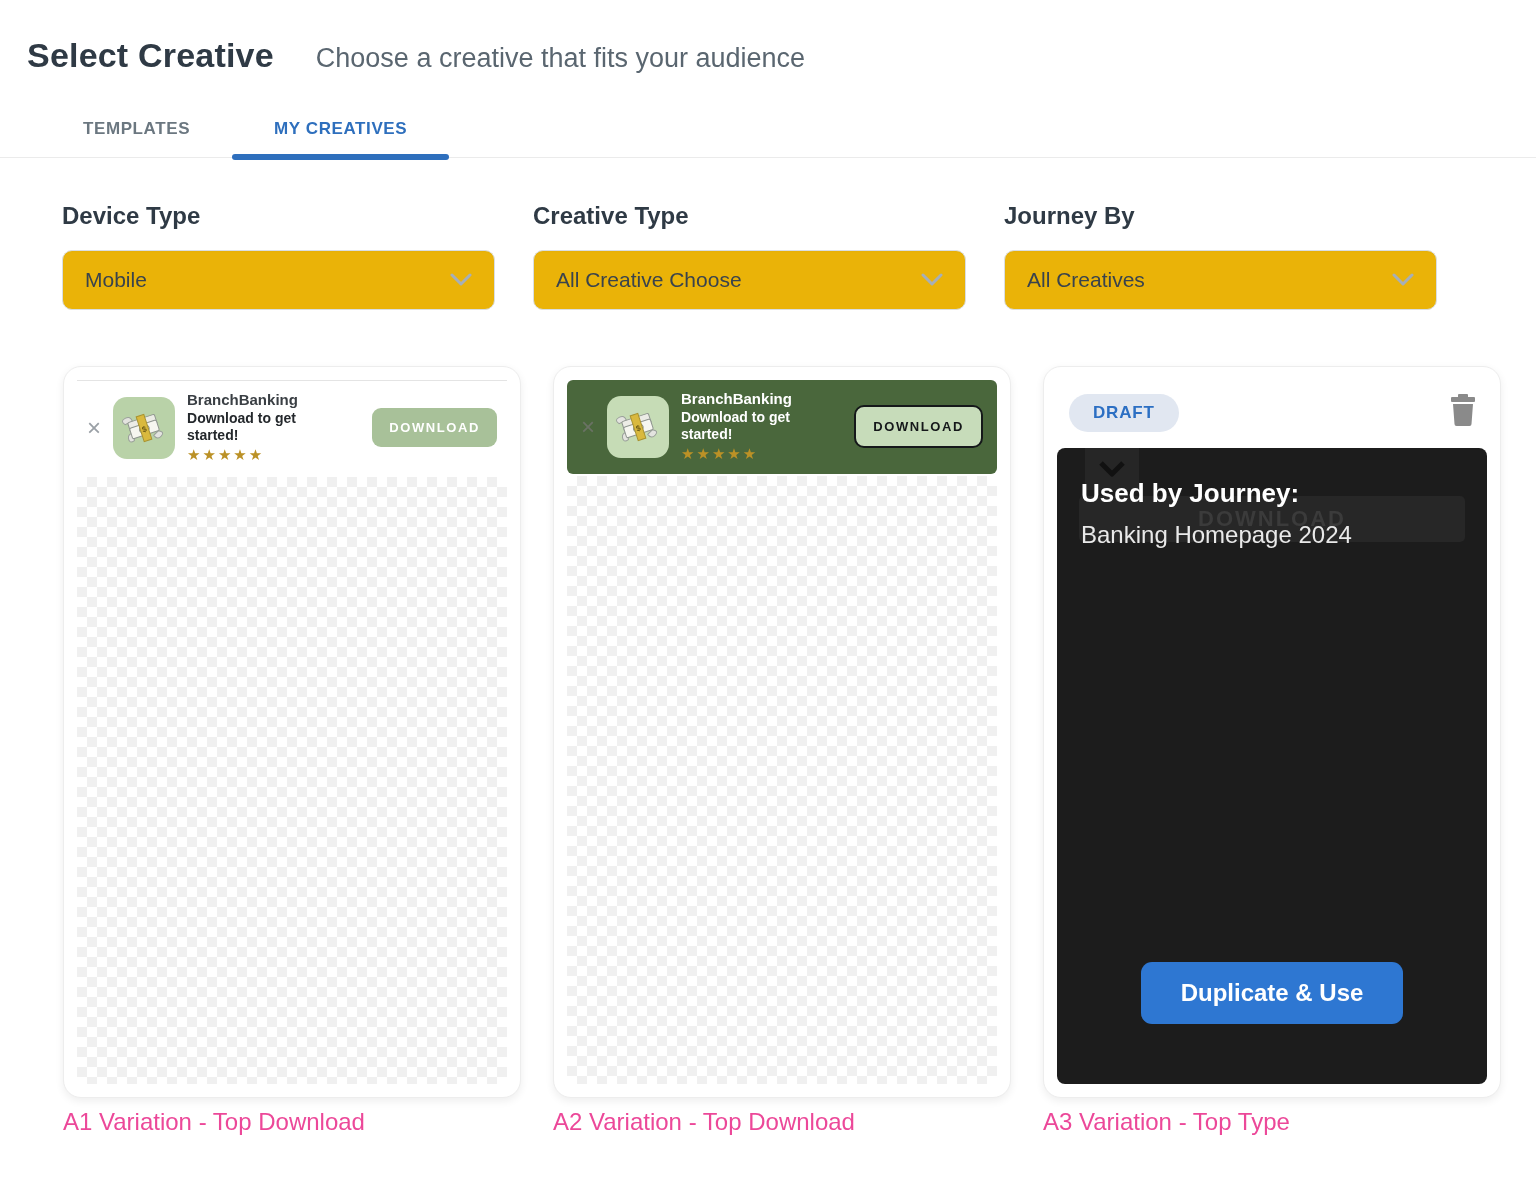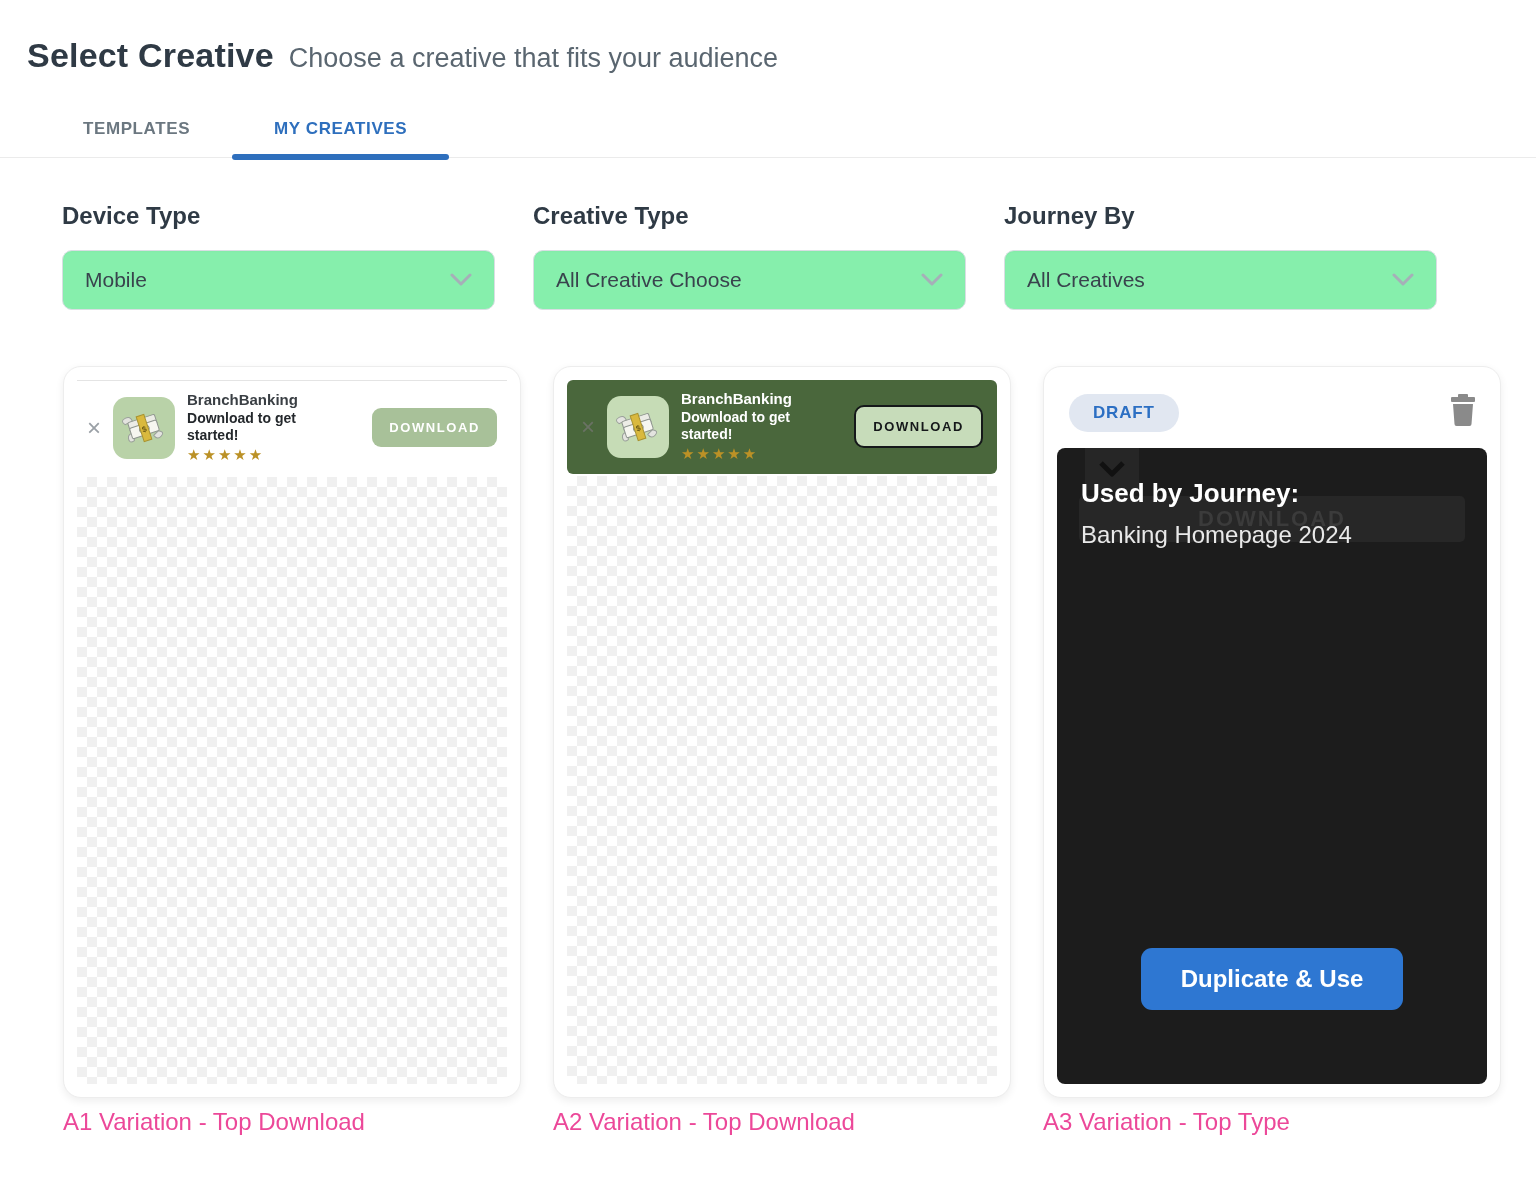--- a/index.html
+++ b/index.html
@@ -1,36 +1,36 @@
 <!DOCTYPE html>
 <html><head>
 <meta charset="utf-8">
 <style>
   * { margin:0; padding:0; box-sizing:border-box; }
   html,body { width:1536px; height:1179px; background:#ffffff;
     font-family:"Liberation Sans", sans-serif; overflow:hidden; }
 
   
-  .header { padding:36px 0 0 27px; display:flex; align-items:baseline; gap:15px; }
+  .header { padding:36px 0 0 27px; display:flex; align-items:baseline; gap:42px; }
   .page-title { font-size:34px; font-weight:700; color:#2f3a45; letter-spacing:0.2px; }
   .page-subtitle { font-size:27px; font-weight:400; color:#5a6670; }
 
   
   .tabs-row { margin-top:28px; padding-left:41px; display:flex; border-bottom:1px solid #ebebeb; }
   .tab { padding:16px 42px 18px 42px; font-size:17px; font-weight:700; letter-spacing:0.6px;
     color:#6b7780; cursor:pointer; position:relative; }
   .tab.active { color:#2e6fbd; }
   .tab.active::after { content:""; position:absolute; left:0; right:0; bottom:-3px;
     height:6px; background:#2e6fbd; border-radius:3px; }
 
   
   .filters { margin:44px 0 0 62px; display:flex; gap:38px; }
   .filter { width:433px; }
   .filter-label { font-size:24px; font-weight:700; color:#2f3a45; margin-bottom:20px; }
-  .dropdown { height:60px; border:1px solid #d9dee3; border-radius:10px; background:#86efac;
+  .dropdown { height:60px; border:1px solid #d9dee3; border-radius:10px; background:#eab308;
     display:flex; align-items:center; justify-content:space-between; padding:0 22px;
     cursor:pointer; box-shadow:inset 0 1px 2px rgba(0,0,0,0.02); }
   .dropdown-value { font-size:21px; color:#39434d; }
   .chev { width:22px; height:14px; }
 
   
   .cards { margin:56px 0 0 63px; display:grid; grid-template-columns:458px 458px 458px; gap:32px; }
   .card { width:458px; height:732px; background:#fff; border:1px solid #ededed; border-radius:18px;
     box-shadow:0 3px 8px rgba(0,0,0,0.07); padding:13px; display:flex; flex-direction:column; }
   .card-name { margin-top:10px; font-size:24px; color:#ec4899; }
@@ -70,21 +70,21 @@
   .dark-preview { position:relative; flex:1; background:#1c1c1c; border-radius:8px;
     overflow:hidden; color:#fff; }
   .ghost-chev { position:absolute; top:0; left:28px; width:54px; height:42px; background:#262626;
     display:flex; align-items:center; justify-content:center; }
   .ghost-chev svg { width:26px; height:16px; }
   .ghost-bar { position:absolute; top:48px; left:22px; right:22px; height:46px; background:#272727;
     border-radius:5px; display:flex; align-items:center; justify-content:center;
     font-size:22px; font-weight:700; letter-spacing:2px; color:#3b3b3b; }
   .used-heading { position:relative; z-index:2; margin:30px 0 0 24px; font-size:26px; font-weight:700; }
   .journey-name { position:relative; z-index:2; margin:12px 0 0 24px; font-size:24px; color:#e9e9e9; }
-  .dup-btn { position:absolute; left:50%; transform:translateX(-50%); bottom:74px;
+  .dup-btn { position:absolute; left:50%; transform:translateX(-50%); bottom:60px;
     width:262px; height:62px; background:#2e77d2; border:none; border-radius:11px;
     color:#fff; font-size:24px; font-weight:700; cursor:pointer;
     font-family:"Liberation Sans", sans-serif; }
 </style>
 </head>
 <body>
 
 <div class="header">
   <div class="page-title">Select Creative</div>
   <div class="page-subtitle">Choose a creative that fits your audience</div>

